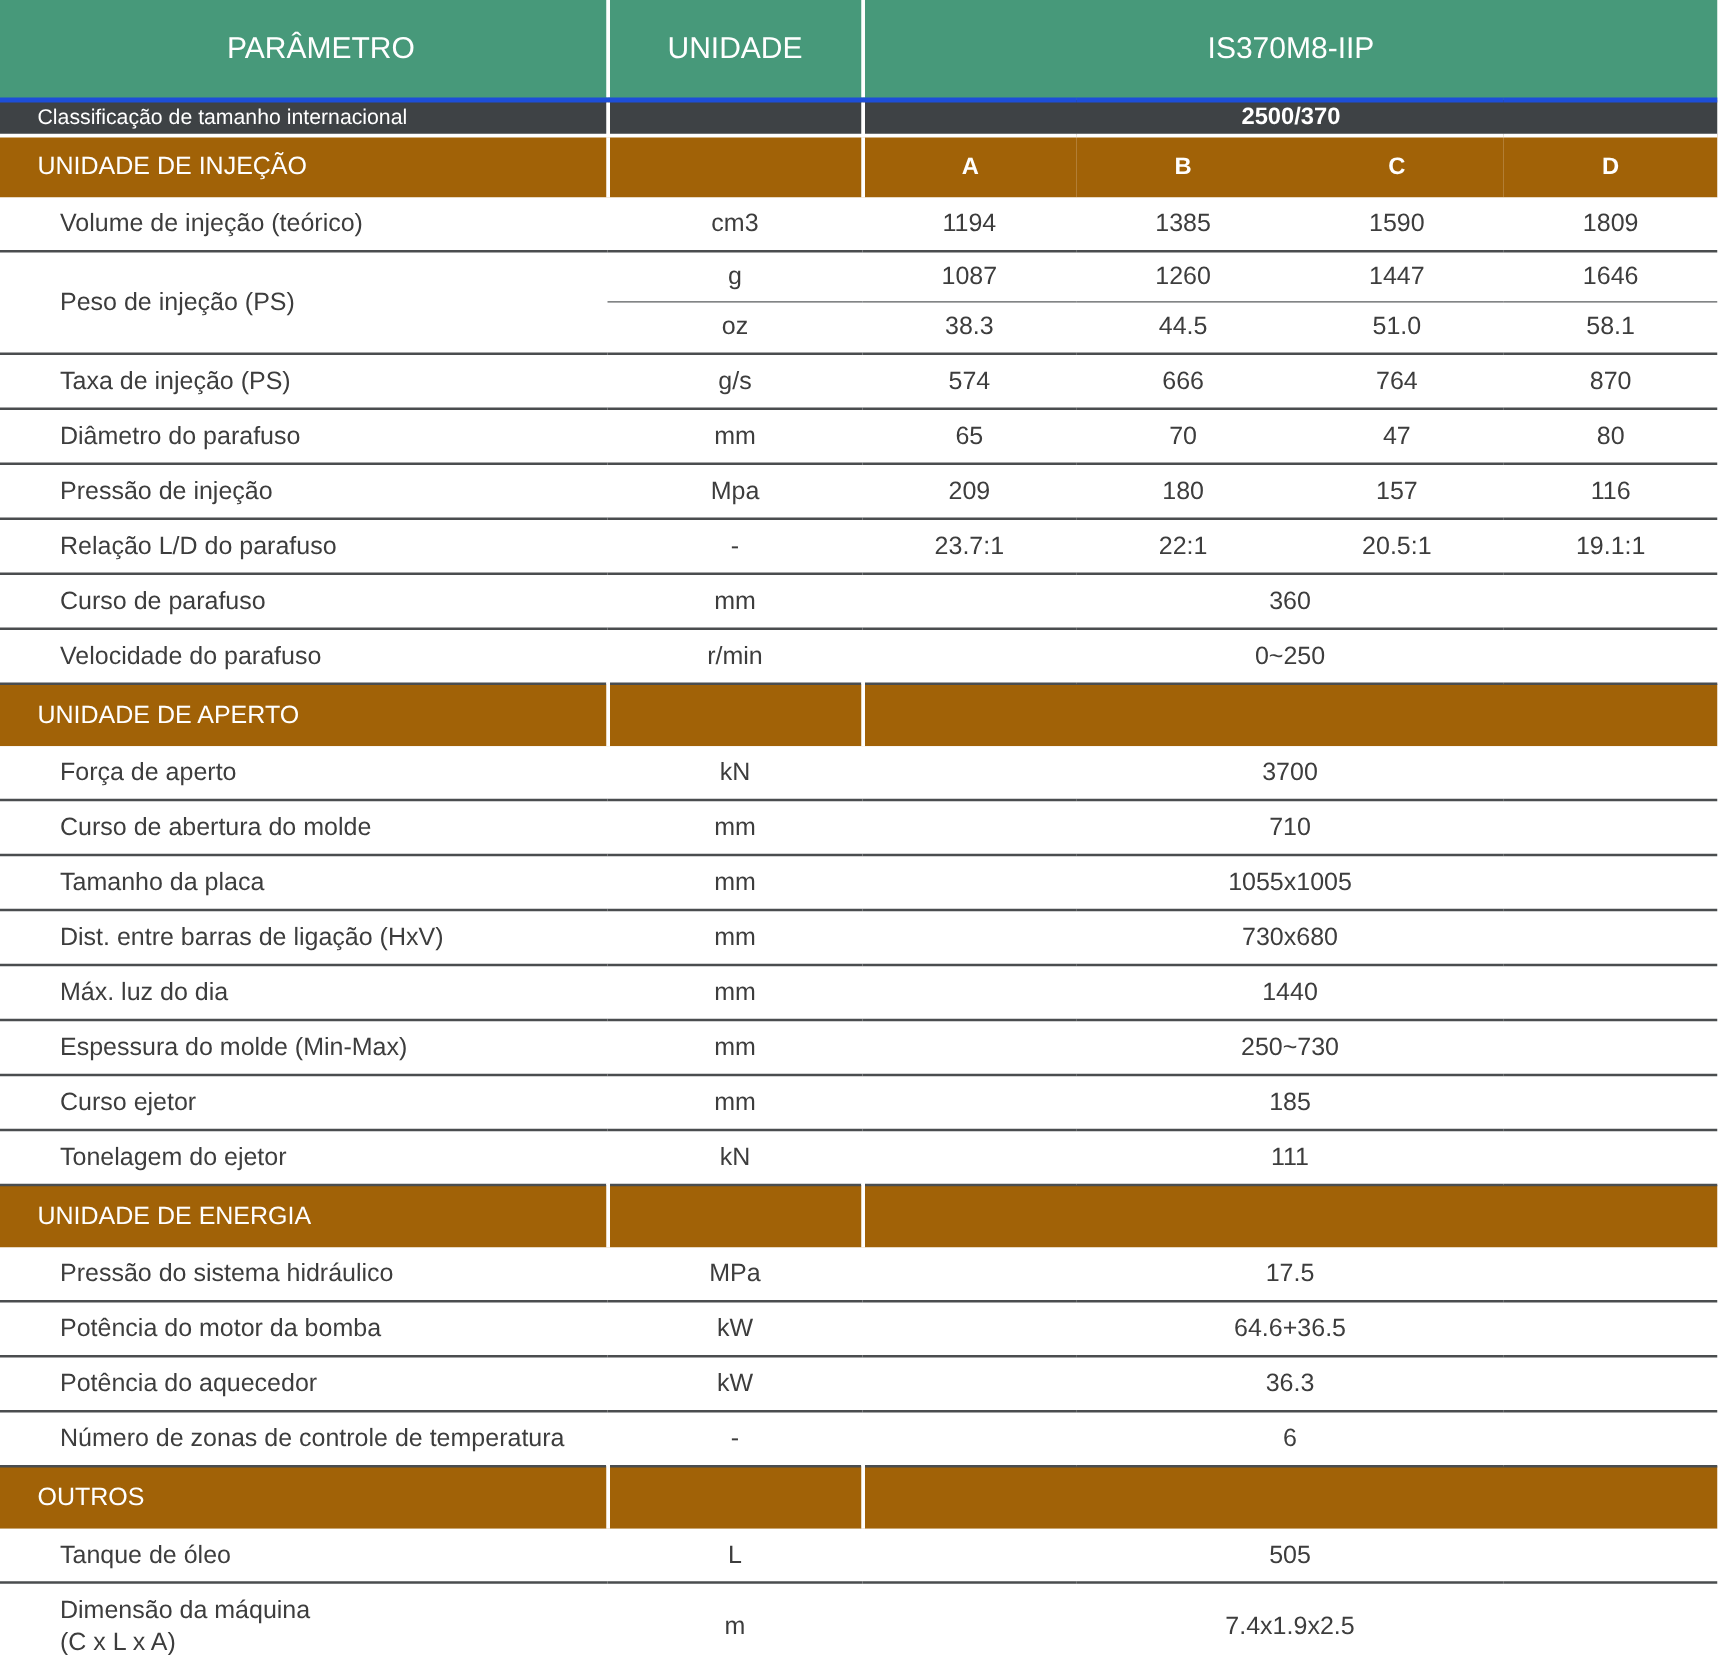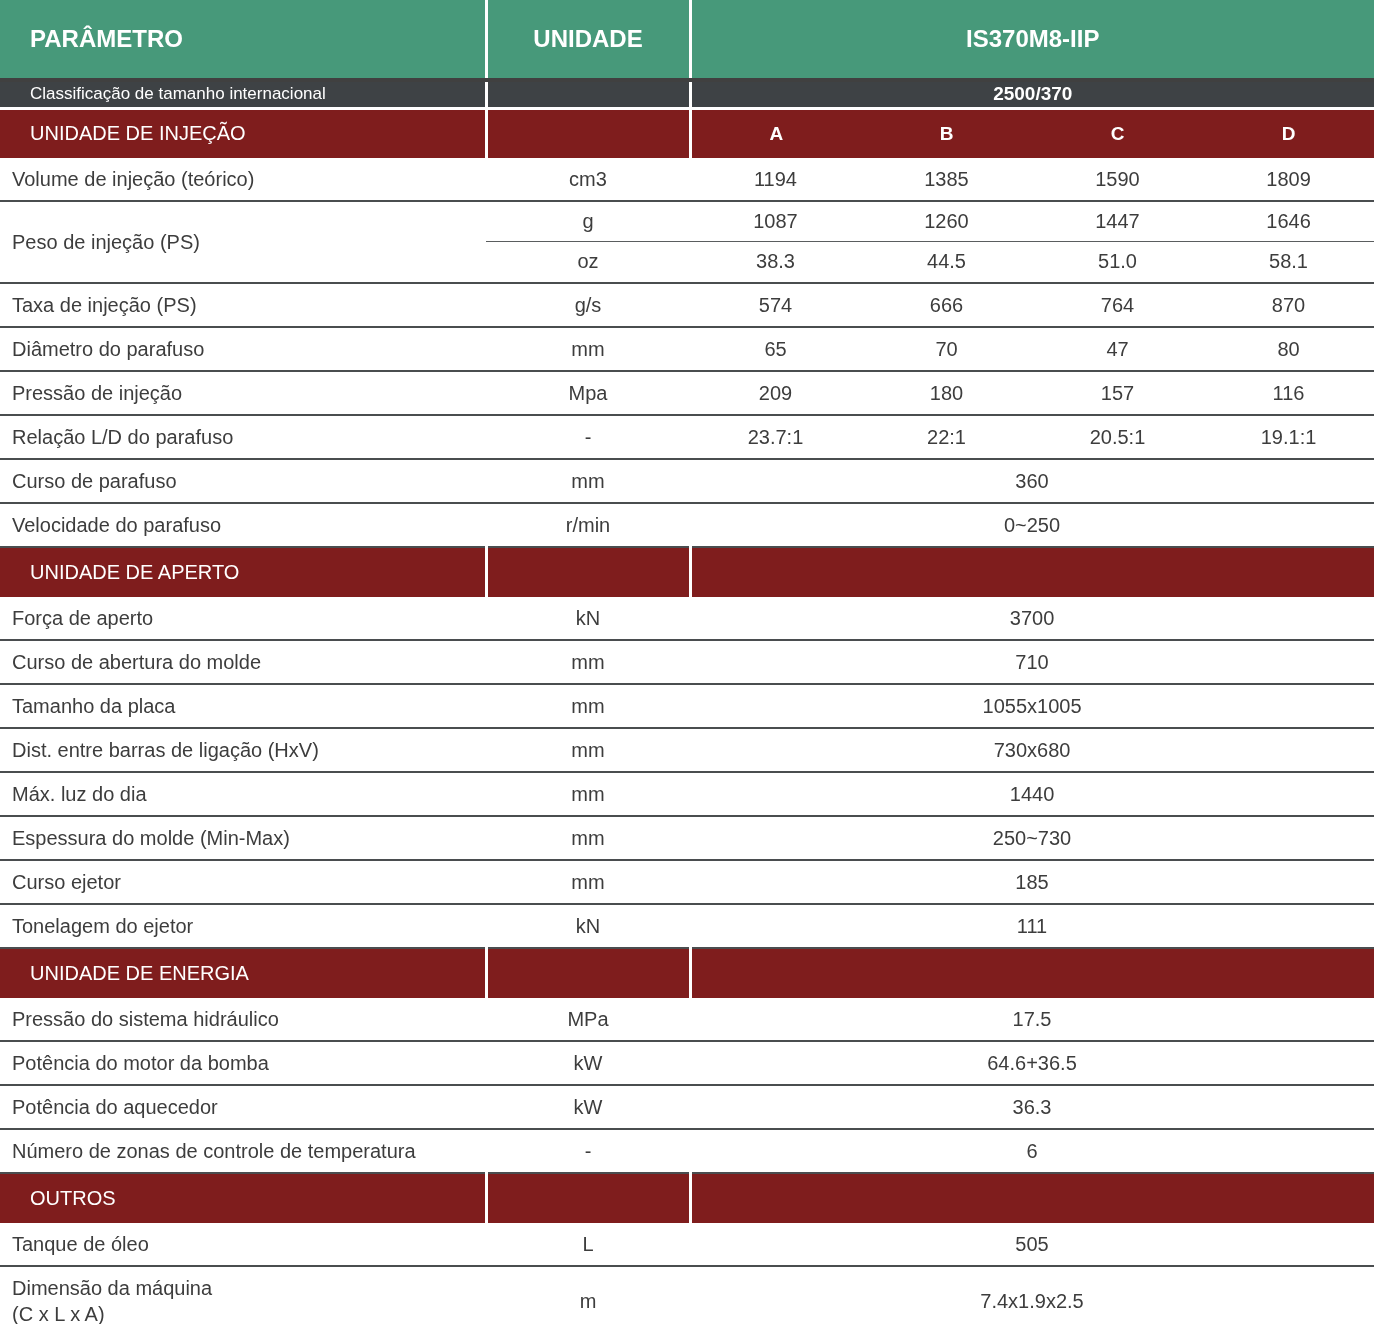--- a/index.html
+++ b/index.html
@@ -18,63 +18,64 @@
     border-collapse: collapse;
     table-layout: fixed;
     width: 1374px;
   }
   
   tr.green-header th {
     background: #47997a;
     color: #ffffff;
     height: 80px;
     font-size: 24px;
-    font-weight: bold;
-    border-bottom: 4px solid #404040;
-    vertical-align: middle;
+    font-weight: normal;
+    border-bottom: 4px solid #1d4ed8;
+    vertical-align: middle;
+    text-align: center;
   }
   th.param-head {
     text-align: left;
     padding-left: 30px;
   }
   th.model-head, th.unit-head { text-align: center; }
   .vdiv { border-right: 3px solid #ffffff; }
 
   
   tr.subheader td {
     background: #3e4245;
     color: #ffffff;
     height: 28px;
     border-bottom: 3px solid #ffffff;
     vertical-align: middle;
   }
   tr.subheader td.d-label { font-size: 17px; text-align: left; padding-left: 30px; margin-left: 17px; }
   tr.subheader td.d-value { font-size: 19px; font-weight: bold; text-align: center; margin-left: 16px; }
 
   tr.section td {
-    background: #7f1d1d;
+    background: #a16207;
     color: #ffffff;
     height: 50px;
     vertical-align: middle;
   }
   tr.section td.s-label { font-size: 20px; text-align: left; padding-left: 30px; }
   tr.section td.colhead { font-size: 19px; font-weight: bold; text-align: center; }
 
   
   tr.data td, tr.group td {
     height: 42px;
     border-bottom: 2px solid #4a4d4f;
     color: #3d3d3d;
     font-size: 20px;
     vertical-align: middle;
     background: #ffffff;
   }
   td.label {
     text-align: left;
-    padding-left: 12px;
+    padding-left: 48px;
     white-space: pre-line;
     line-height: 26px;
     padding-top: 8px;
     padding-bottom: 8px;
   }
   td.unit, td.value { text-align: center; }
   
   tr.group-top td.sub { border-bottom: 1px solid #5a5d5f; height: 40px; }
 </style>
 </head>

